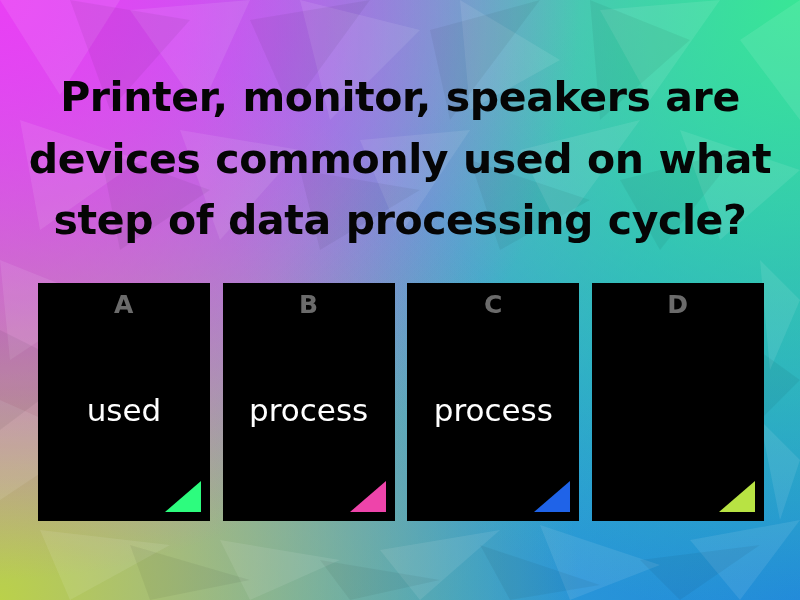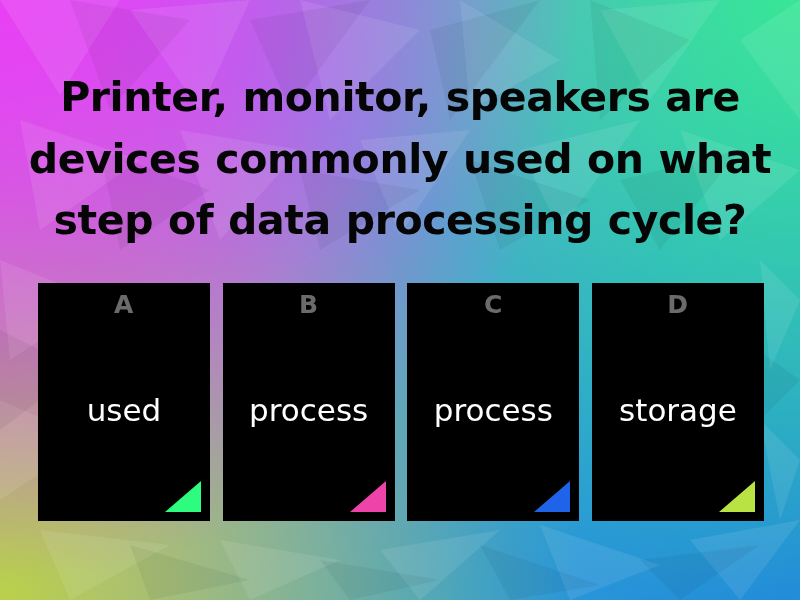--- a/index.html
+++ b/index.html
@@ -211,22 +211,19 @@
       <div class="answer-body">
         <span class="answer-text">process</span>
       </div>
       <svg class="corner-triangle" viewBox="0 0 36 31" preserveAspectRatio="none">
         <polygon points="36,0 36,31 0,31" fill="#1f63e8"></polygon>
       </svg>
     </div>
 
     <div class="answer-card">
       <span class="answer-letter">D</span>
-      <div class="answer-body">
-        <span class="answer-text">storage</span>
-      </div>
       <svg class="corner-triangle" viewBox="0 0 36 31" preserveAspectRatio="none">
         <polygon points="36,0 36,31 0,31" fill="#b8e343"></polygon>
       </svg>
     </div>
 
   </div>
 </div>
 
 </body></html>

